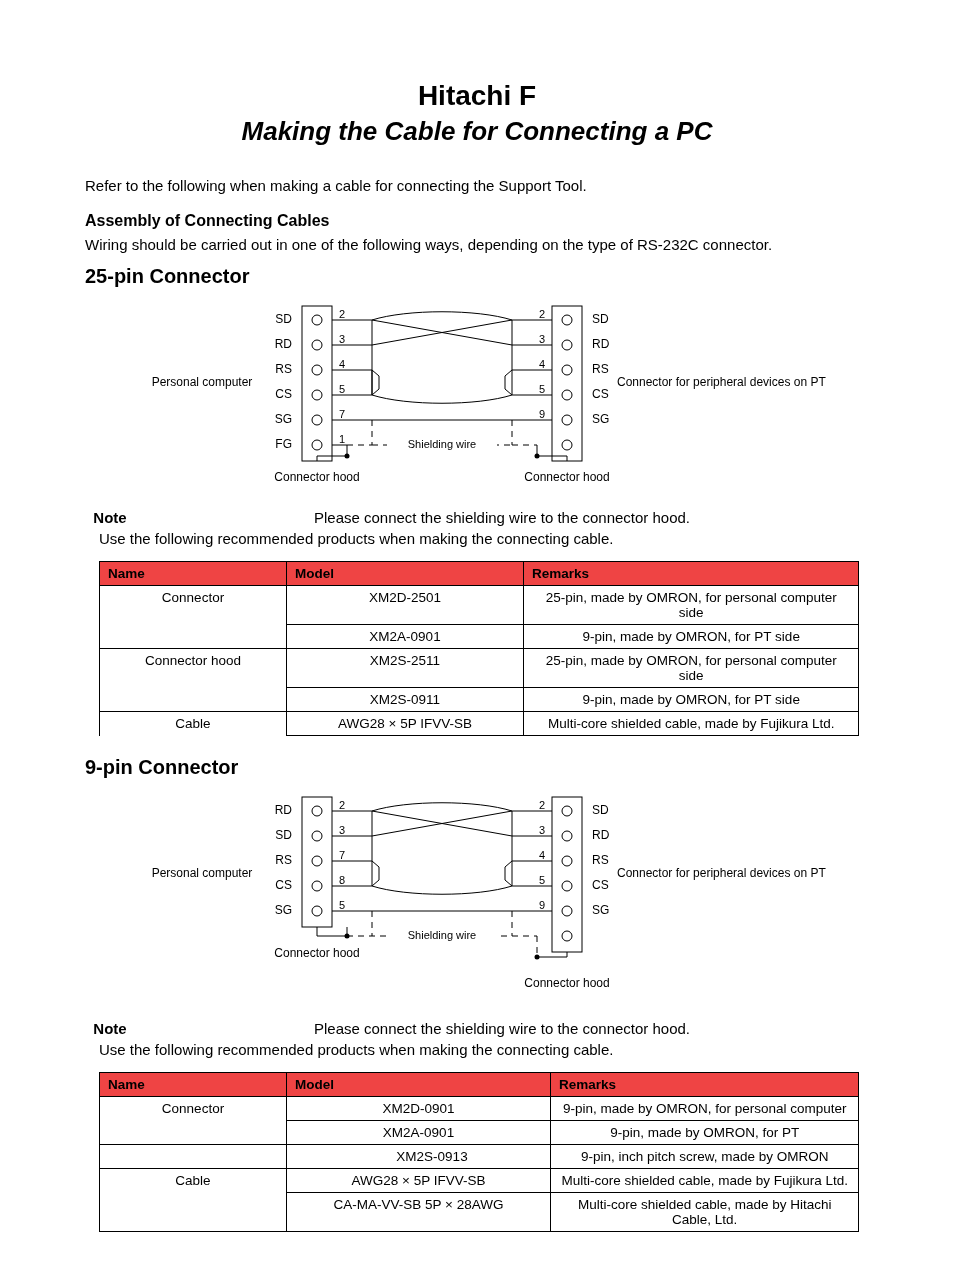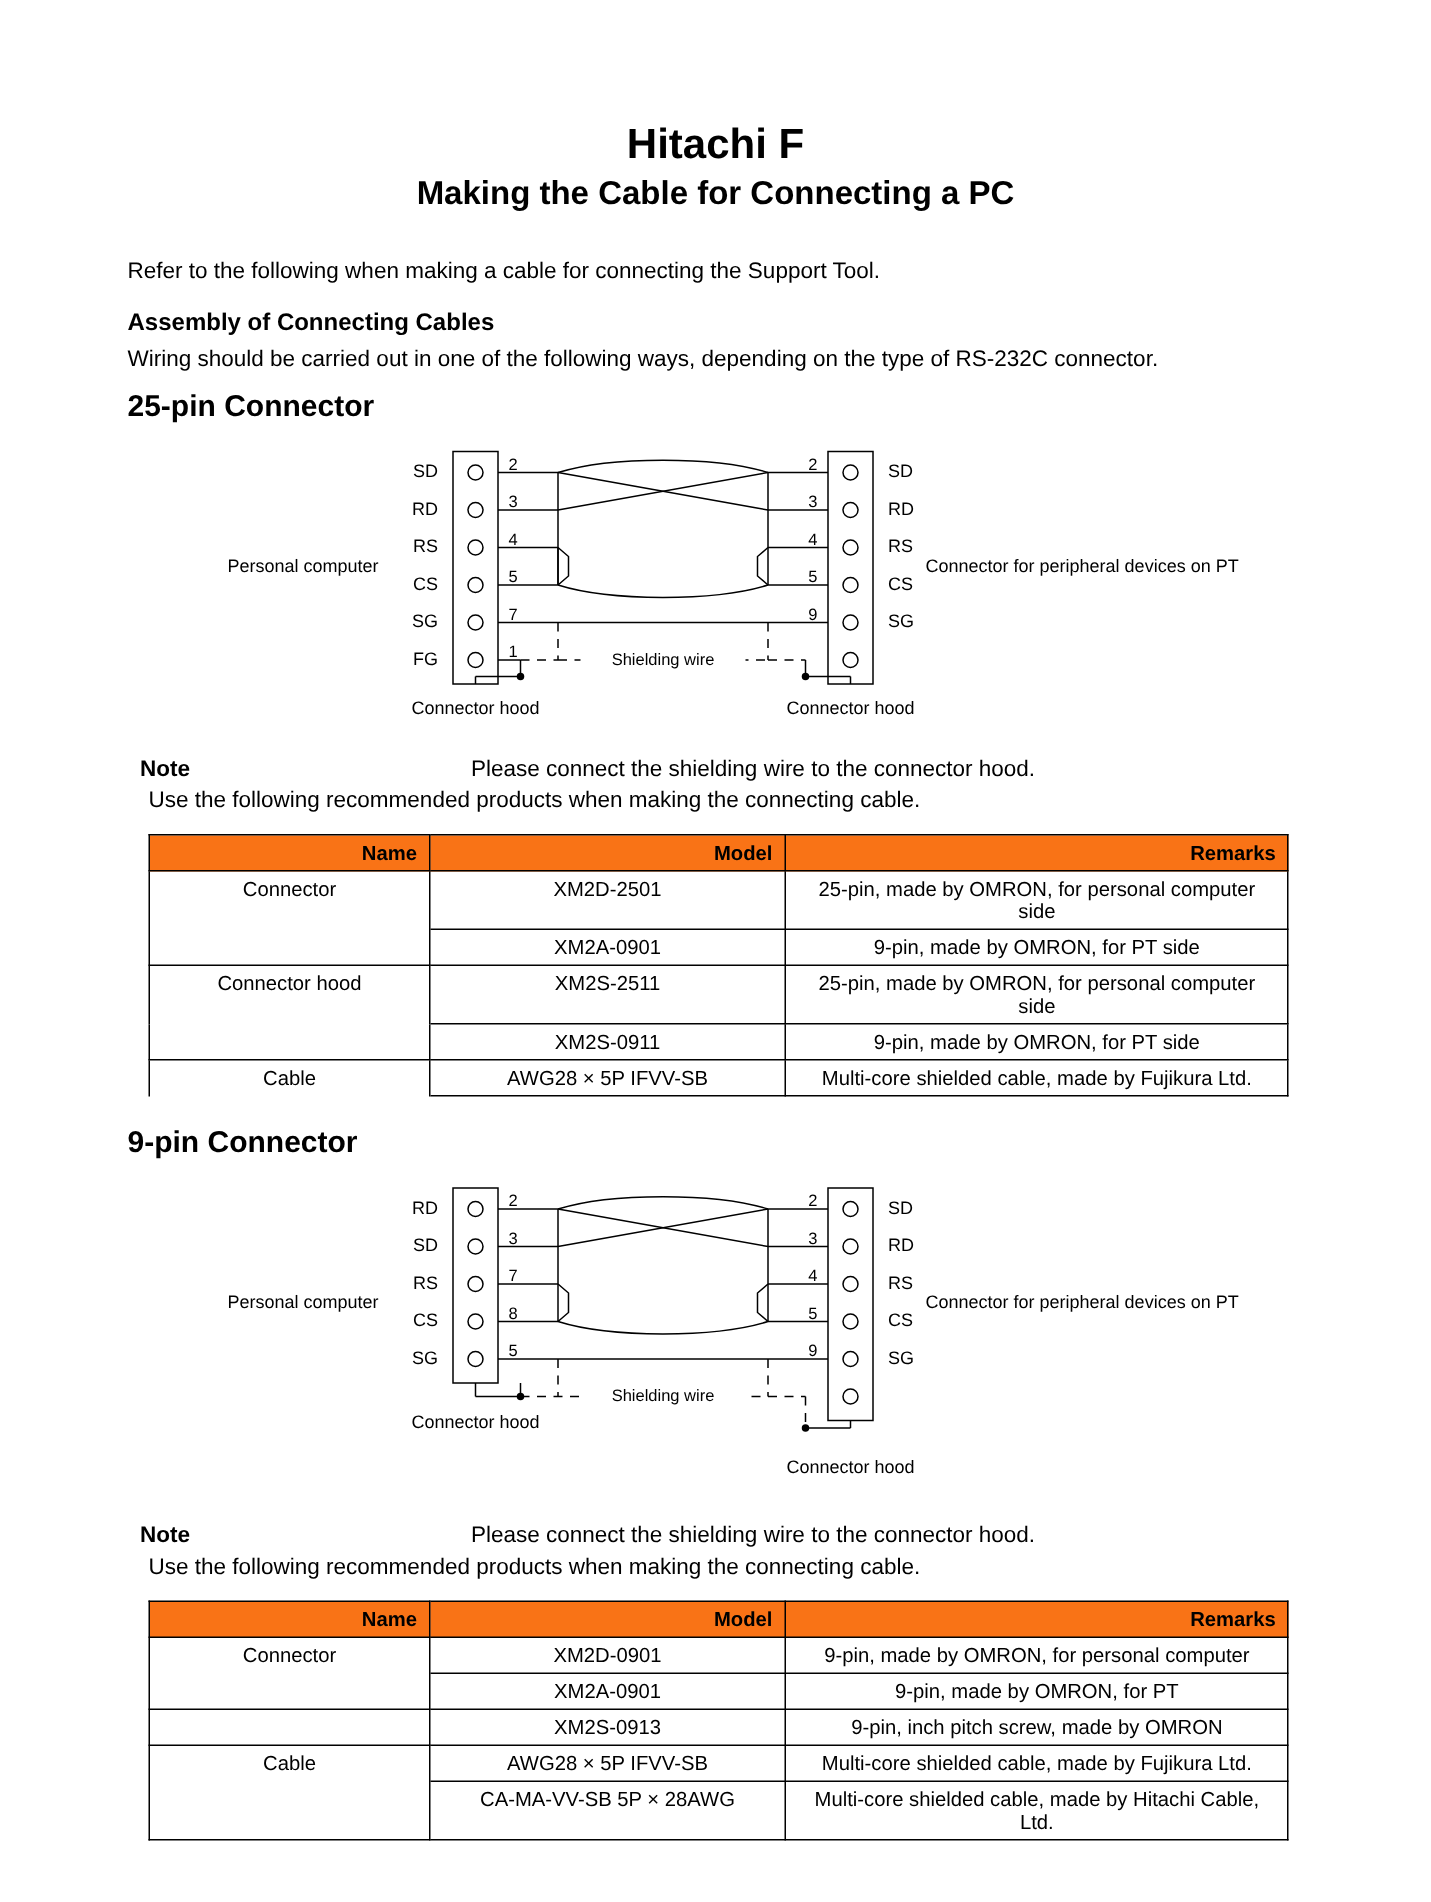--- a/index.html
+++ b/index.html
@@ -12,24 +12,25 @@
       box-sizing: border-box;
       font-size: 14px;
     }
     h1.appendix {
       font-size: 28px;
       font-weight: bold;
       text-align: center;
       margin: 0 0 4px 0;
     }
     h1.subtitle {
-      font-size: 22px;
+      font-size: 26px;
       font-weight: bold;
       text-align: center;
       margin: 0 0 30px 0;
+      font-style: italic;
     }
     p.intro {
       font-size: 15px;
       margin: 2px 0 18px 0;
     }
     h2.section {
       font-size: 16px;
       font-weight: bold;
       margin: 0 0 6px 0;
     }
@@ -70,22 +71,22 @@
       font-size: 13.5px;
     }
     table.products th, table.products td {
       border: 1px solid #000;
       padding: 4px 8px;
       text-align: center;
       vertical-align: top;
     }
     table.products th {
       font-weight: bold;
-      text-align: right;
-      background: #f97316;
+      text-align: left;
+      background: #ef4444;
     }
   </style>
 </head>
 <body>
 
 <h1 class="appendix">Hitachi F</h1>
 <h1 class="subtitle">Making the Cable for Connecting a PC</h1>
 
 <p class="intro">Refer to the following when making a cable for connecting the Support Tool.</p>
 
@@ -327,21 +328,21 @@
         <td style="width: 220px;">XM2D-0901</td>
         <td>9-pin, made by OMRON, for personal computer</td>
       </tr>
       <tr>
         <td style="width: 170px; border-top: none;"></td>
         <td style="width: 220px;">XM2A-0901</td>
         <td>9-pin, made by OMRON, for PT</td>
       </tr>
       <tr>
         <td style="width: 170px; border-top: none;"></td>
-        <td style="width: 220px;">XM2S-0913</td>
+        <td style="width: 220px; padding-left: 35px;">XM2S-0913</td>
         <td>9-pin, inch pitch screw, made by OMRON</td>
       </tr>
       <tr>
         <td style="width: 170px; border-bottom: none;">Cable</td>
         <td style="width: 220px;">AWG28 × 5P IFVV-SB</td>
         <td>Multi-core shielded cable, made by Fujikura Ltd.</td>
       </tr>
       <tr>
         <td style="width: 170px; border-top: none;"></td>
         <td style="width: 220px;">CA-MA-VV-SB 5P × 28AWG</td>

